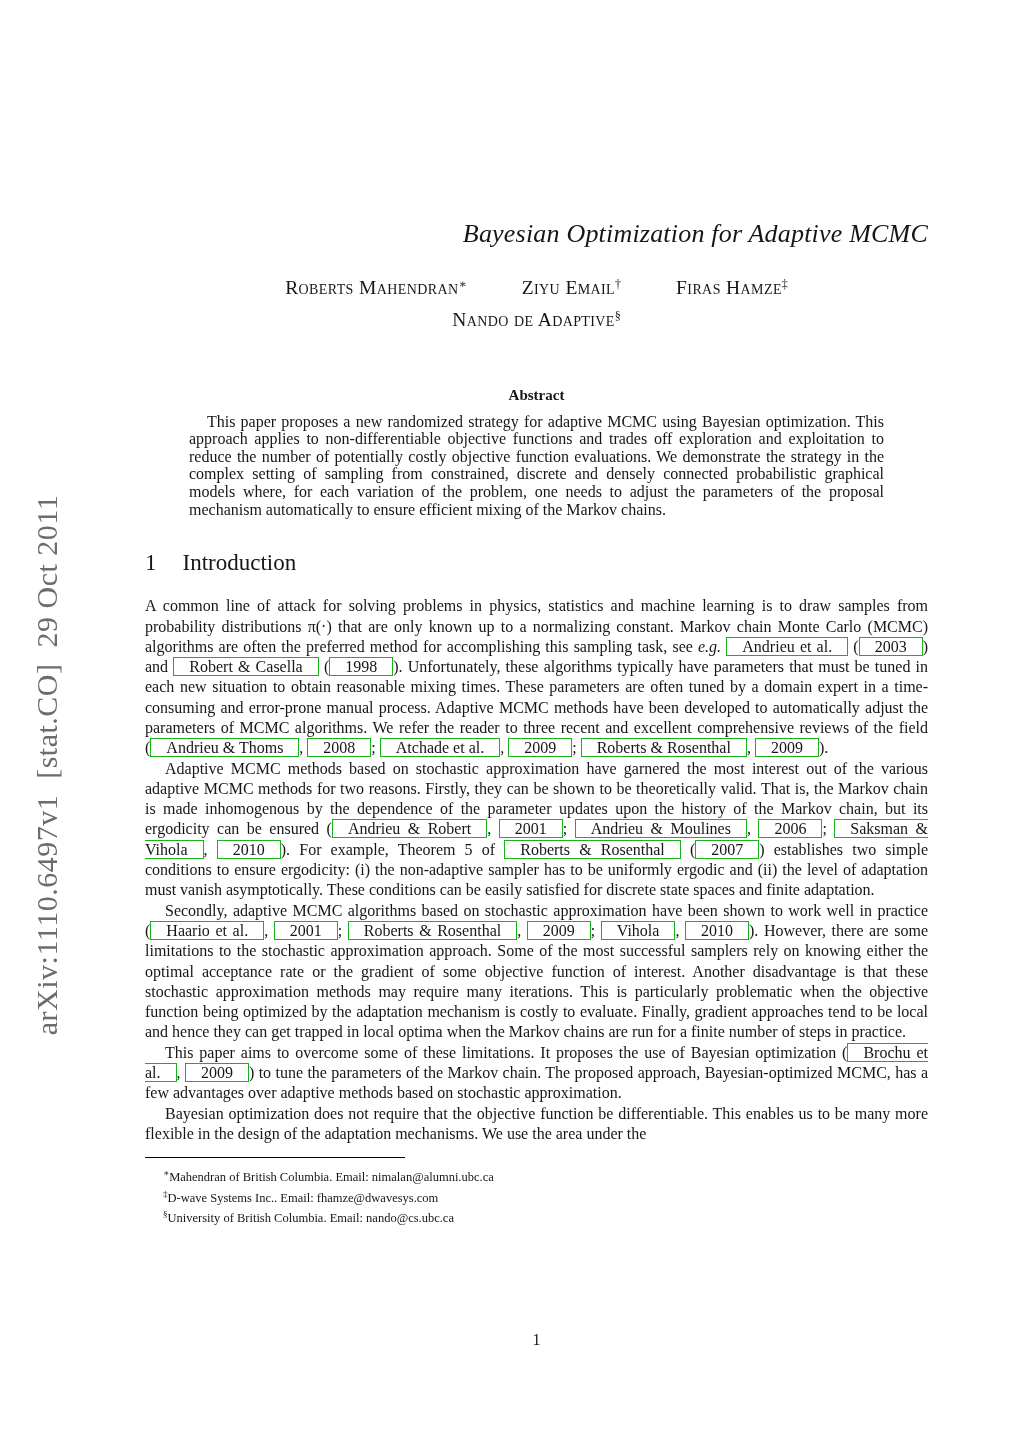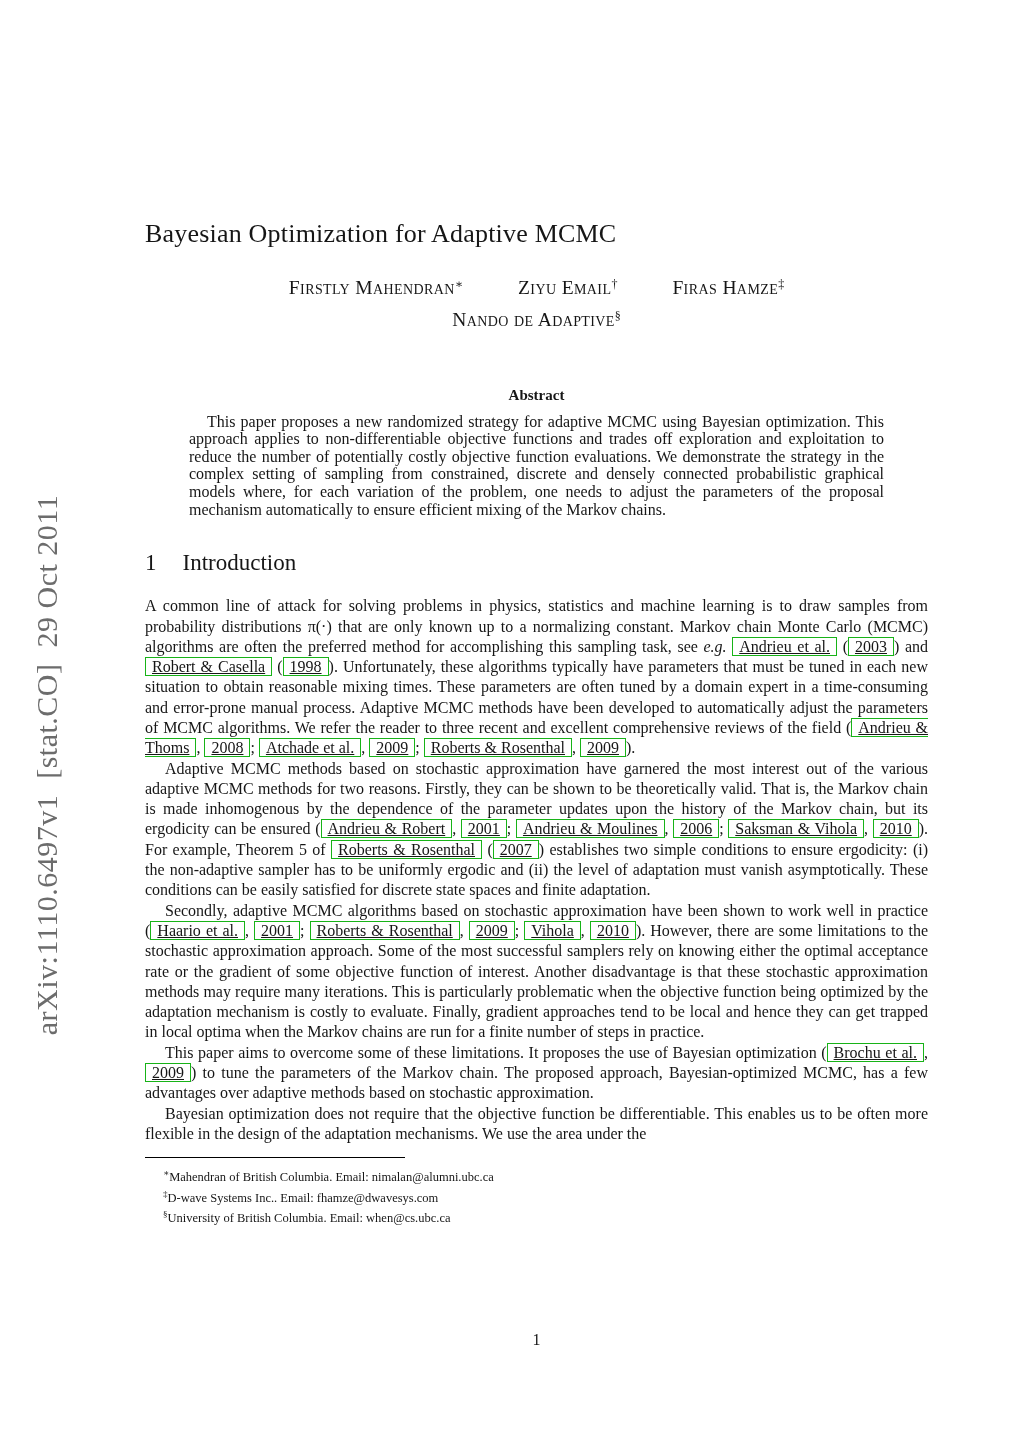--- a/index.html
+++ b/index.html
@@ -13,37 +13,37 @@
   }
   .watermark{
     position:absolute;top:765px;left:47px;
     transform:translate(-50%,-50%) rotate(-90deg);
     font-size:30px;color:#6c6c6c;
     white-space:pre;letter-spacing:0.5px;
   }
   .content{margin-left:145px;width:783px;padding-top:219px;}
   .title{
     font-size:26px;font-weight:normal;margin:0 0 28px 0;
-    text-align:left;letter-spacing:0.2px;
+    text-align:right;letter-spacing:0.2px;font-style:italic;
   }
   .authors-row{display:flex;justify-content:center;gap:55px;margin-bottom:10px;}
   .author{white-space:nowrap;}
   .author-nm{font-variant:small-caps;font-size:19.5px;letter-spacing:0.4px;}
   .author-mk{font-size:12px;}
   .abstract-wrap{margin-top:55px;}
   .abstract-head{text-align:center;font-weight:bold;font-size:15px;margin-bottom:9px;}
   .abstract-text{
     margin:0 44px;font-size:16px;line-height:17.6px;
     text-align:justify;text-indent:18px;hyphens:auto;
   }
   .section-heading{font-size:23px;font-weight:normal;margin:32px 0 20px 0;}
   .sec-title{margin-left:26px;}
   .body-par{font-size:16px;line-height:20.3px;text-align:justify;margin:0;hyphens:auto;}
   .body-par.indent{text-indent:20px;}
-  .cite{border:1px solid #17b317;padding:0 6px;text-decoration:underline;}
+  .cite{border:1px solid #17b317;padding:0 15px;}
   .em{font-style:italic;}
   .footnote-rule{border:none;border-top:1px solid #000;width:260px;margin:13px 0 7px 0;}
   .footnote{font-size:12.5px;line-height:16.3px;padding-left:18px;text-align:justify;}
   .footnote sup{font-size:9px;}
   .page-number{
     position:absolute;top:1331px;left:145px;width:783px;
     text-align:center;font-size:16px;color:#161616;
   }
 </style>
 </head>
@@ -51,47 +51,47 @@
 
 <div class="page">
 
   <div class="watermark">arXiv:1110.6497v1  [stat.CO]  29 Oct 2011</div>
 
   <div class="content">
 
     <h1 class="title">Bayesian Optimization for Adaptive MCMC</h1>
 
     <div class="authors-row" id="authors-row1">
-        <span class="author"><span class="author-nm">Firstly Mahendran</span><sup class="author-mk">∗</sup></span>
+        <span class="author"><span class="author-nm">Roberts Mahendran</span><sup class="author-mk">∗</sup></span>
         <span class="author"><span class="author-nm">Ziyu Email</span><sup class="author-mk">†</sup></span>
         <span class="author"><span class="author-nm">Firas Hamze</span><sup class="author-mk">‡</sup></span>
       </div>
     <div class="authors-row" id="authors-row2">
         <span class="author"><span class="author-nm">Nando de Adaptive</span><sup class="author-mk">§</sup></span>
       </div>
 
     <div class="abstract-wrap">
       <div class="abstract-head">Abstract</div>
       <p class="abstract-text">This paper proposes a new randomized strategy for adaptive MCMC using Bayesian optimization. This approach applies to non-differentiable objective functions and trades off exploration and exploitation to reduce the number of potentially costly objective function evaluations. We demonstrate the strategy in the complex setting of sampling from constrained, discrete and densely connected probabilistic graphical models where, for each variation of the problem, one needs to adjust the parameters of the proposal mechanism automatically to ensure efficient mixing of the Markov chains.</p>
     </div>
 
     <h2 class="section-heading"><span class="sec-num">1</span><span class="sec-title">Introduction</span></h2>
 
     <div id="paragraphs">
         <p class="body-par"><span>A common line of attack for solving problems in physics, statistics and machine learning is to draw samples from probability distributions π(·) that are only known up to a normalizing constant. Markov chain Monte Carlo (MCMC) algorithms are often the preferred method for accomplishing this sampling task, see </span><span class="em">e.g.</span><span> </span><span class="cite">Andrieu et al.</span><span> (</span><span class="cite">2003</span><span>) and </span><span class="cite">Robert &amp; Casella</span><span> (</span><span class="cite">1998</span><span>). Unfortunately, these algorithms typically have parameters that must be tuned in each new situation to obtain reasonable mixing times. These parameters are often tuned by a domain expert in a time-consuming and error-prone manual process. Adaptive MCMC methods have been developed to automatically adjust the parameters of MCMC algorithms. We refer the reader to three recent and excellent comprehensive reviews of the field (</span><span class="cite">Andrieu &amp; Thoms</span><span>, </span><span class="cite">2008</span><span>; </span><span class="cite">Atchade et al.</span><span>, </span><span class="cite">2009</span><span>; </span><span class="cite">Roberts &amp; Rosenthal</span><span>, </span><span class="cite">2009</span><span>).</span></p>
         <p class="body-par indent"><span>Adaptive MCMC methods based on stochastic approximation have garnered the most interest out of the various adaptive MCMC methods for two reasons. Firstly, they can be shown to be theoretically valid. That is, the Markov chain is made inhomogenous by the dependence of the parameter updates upon the history of the Markov chain, but its ergodicity can be ensured (</span><span class="cite">Andrieu &amp; Robert</span><span>, </span><span class="cite">2001</span><span>; </span><span class="cite">Andrieu &amp; Moulines</span><span>, </span><span class="cite">2006</span><span>; </span><span class="cite">Saksman &amp; Vihola</span><span>, </span><span class="cite">2010</span><span>). For example, Theorem 5 of </span><span class="cite">Roberts &amp; Rosenthal</span><span> (</span><span class="cite">2007</span><span>) establishes two simple conditions to ensure ergodicity: (i) the non-adaptive sampler has to be uniformly ergodic and (ii) the level of adaptation must vanish asymptotically. These conditions can be easily satisfied for discrete state spaces and finite adaptation.</span></p>
         <p class="body-par indent"><span>Secondly, adaptive MCMC algorithms based on stochastic approximation have been shown to work well in practice (</span><span class="cite">Haario et al.</span><span>, </span><span class="cite">2001</span><span>; </span><span class="cite">Roberts &amp; Rosenthal</span><span>, </span><span class="cite">2009</span><span>; </span><span class="cite">Vihola</span><span>, </span><span class="cite">2010</span><span>). However, there are some limitations to the stochastic approximation approach. Some of the most successful samplers rely on knowing either the optimal acceptance rate or the gradient of some objective function of interest. Another disadvantage is that these stochastic approximation methods may require many iterations. This is particularly problematic when the objective function being optimized by the adaptation mechanism is costly to evaluate. Finally, gradient approaches tend to be local and hence they can get trapped in local optima when the Markov chains are run for a finite number of steps in practice.</span></p>
         <p class="body-par indent"><span>This paper aims to overcome some of these limitations. It proposes the use of Bayesian optimization (</span><span class="cite">Brochu et al.</span><span>, </span><span class="cite">2009</span><span>) to tune the parameters of the Markov chain. The proposed approach, Bayesian-optimized MCMC, has a few advantages over adaptive methods based on stochastic approximation.</span></p>
-        <p class="body-par indent"><span>Bayesian optimization does not require that the objective function be differentiable. This enables us to be often more flexible in the design of the adaptation mechanisms. We use the area under the</span></p>
+        <p class="body-par indent"><span>Bayesian optimization does not require that the objective function be differentiable. This enables us to be many more flexible in the design of the adaptation mechanisms. We use the area under the</span></p>
       </div>
 
     <hr class="footnote-rule">
     <div id="footnotes">
         <div class="footnote"><sup>∗</sup><span>Mahendran of British Columbia. Email: nimalan@alumni.ubc.ca</span></div>
         <div class="footnote"><sup>‡</sup><span>D-wave Systems Inc.. Email: fhamze@dwavesys.com</span></div>
-        <div class="footnote"><sup>§</sup><span>University of British Columbia. Email: when@cs.ubc.ca</span></div>
+        <div class="footnote"><sup>§</sup><span>University of British Columbia. Email: nando@cs.ubc.ca</span></div>
       </div>
 
   </div>
 
   <div class="page-number">1</div>
 
 </div>
 
 </body></html>

